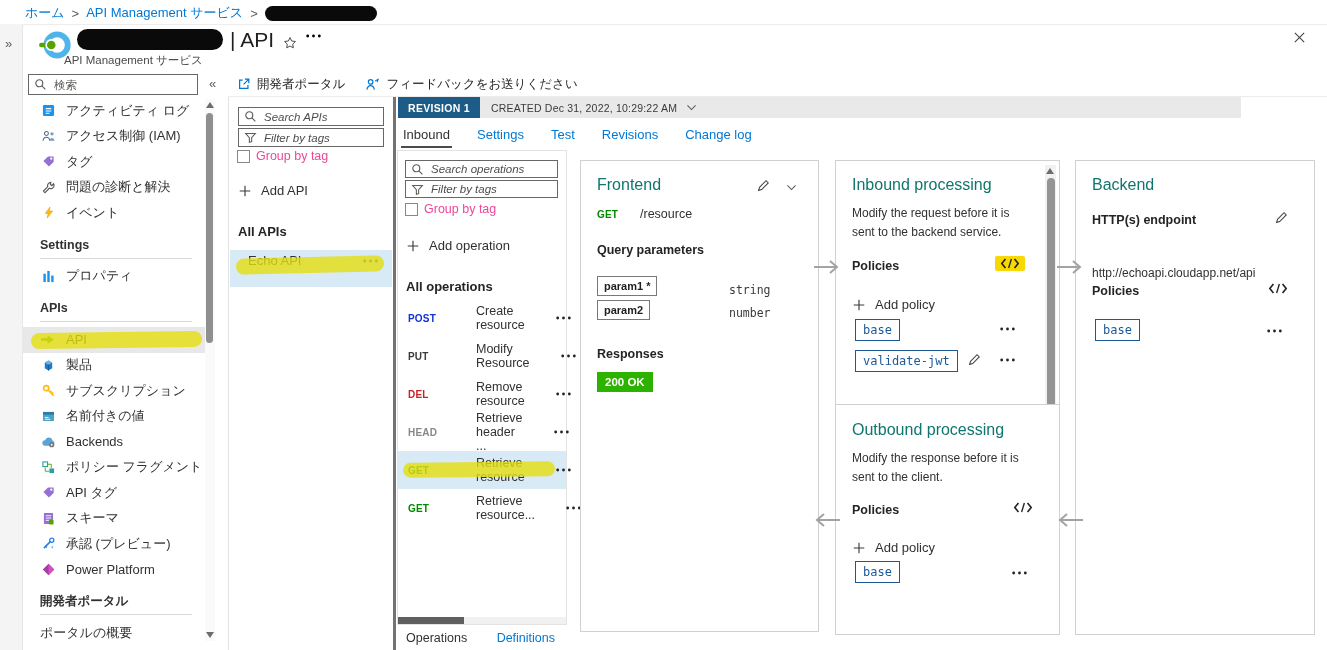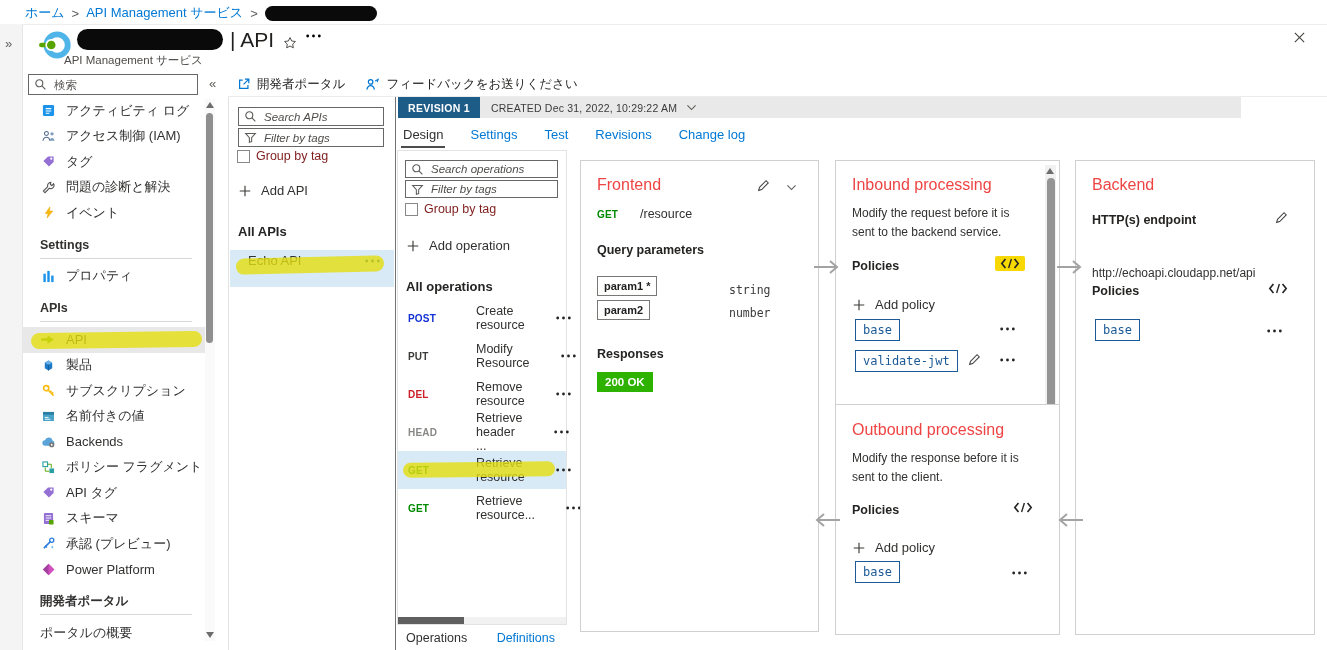--- a/index.html
+++ b/index.html
@@ -43,22 +43,22 @@
   .nav-sec{margin-top:9px;font-weight:700;font-size:12.5px;padding-left:18px;height:20px;display:flex;align-items:center;}
   .nav-div{height:1px;background:#d8d8d8;margin:3px 14px 5px 18px;}
   .nic{width:17px;display:inline-flex;justify-content:center;}
   .marker{position:absolute;background:#e3dd0e;opacity:.8;border-radius:8px;pointer-events:none;}
   
   .sbv{left:205px;top:99px;width:10px;height:542px;background:#fafafa;}
   .tri-up{width:0;height:0;border-left:4px solid transparent;border-right:4px solid transparent;border-bottom:6px solid #6d6d6d;}
   .tri-down{width:0;height:0;border-left:4px solid transparent;border-right:4px solid transparent;border-top:6px solid #6d6d6d;}
   .sbv .thumb{position:absolute;left:1px;top:14px;width:7px;height:230px;background:#8f8f8f;border-radius:4px;}
   
-  .apicol{left:228px;top:97px;width:168px;bottom:0;border-left:1px solid #e3e3e3;border-right:1px solid #737373;box-sizing:border-box;}
-  .cbrow{position:absolute;display:flex;align-items:flex-end;gap:6px;font-size:12.5px;color:#7f1d1d;}
+  .apicol{left:228px;top:97px;width:168px;bottom:0;border-left:1px solid #e3e3e3;border-right:3px solid #737373;box-sizing:border-box;}
+  .cbrow{position:absolute;display:flex;align-items:flex-end;gap:6px;font-size:12.5px;color:#ec4899;}
   .cb{width:11px;height:11px;border:1px solid #8a8886;background:#fff;display:inline-block;}
   .addbtn{position:absolute;display:flex;align-items:center;gap:9px;font-size:13px;color:#323130;cursor:pointer;}
   .listhdr{position:absolute;font-weight:700;font-size:13px;color:#252423;}
   .api-row{position:absolute;left:1px;right:1px;height:37px;display:flex;align-items:center;padding:0 14px 16px 18px;box-sizing:border-box;cursor:pointer;}
   .api-row.sel{background:#d9eaf7;}
   .api-row .alab{flex:1;font-size:13px;}
   .dots{cursor:pointer;}
   .dots svg{fill:currentColor;}
   .dots.blue{color:#0b5394;}
   .dots.dark{color:#242424;}
@@ -80,21 +80,21 @@
   .met{font-weight:700;font-size:10px;width:37px;flex:none;letter-spacing:.2px;}
   .m-POST{color:#1331d2}.m-PUT{color:#3b3a39}.m-DEL{color:#cb2128}.m-HEAD{color:#8a8886}.m-GET{color:#008a00}
   .oname{flex:1;font-size:12.5px;color:#323130;}
   .ophbar{left:398px;top:617px;width:168px;height:7px;background:#f1f1f1;}
   .ophbar .thumb{position:absolute;left:0;top:0;width:66px;height:7px;background:#5f5f5f;}
   .opfooter{left:397px;top:624px;width:170px;height:26px;border-top:1px solid #e3e3e3;box-sizing:border-box;display:flex;align-items:center;justify-content:space-between;padding:0 12px 0 9px;background:#fff;}
   .opfooter .f1{color:#323130;font-size:12.5px;cursor:pointer;}
   .opfooter .f2{color:#0078d4;font-size:12.5px;cursor:pointer;}
   
   .card{position:absolute;background:#fff;border:1px solid #d2d0ce;box-sizing:border-box;}
-  .ctitle{position:absolute;font-size:16px;color:#ef4444;}
+  .ctitle{position:absolute;font-size:16px;color:#0f766e;}
   .csub{position:absolute;font-size:12.5px;font-weight:700;color:#252423;}
   .cdesc{position:absolute;font-size:12px;color:#323130;line-height:1.55;}
   .cpos{position:absolute;display:flex;align-items:center;gap:12px;}
   .cpath{font-size:12.5px;color:#323130;}
   .pbox{display:inline-block;border:1px solid #7a7875;font-weight:700;font-size:11px;color:#201f1e;padding:3px 6px;background:#fff;}
   .ptype{position:absolute;font-family:"DejaVu Sans Mono",monospace;font-size:11.5px;color:#3b3b3b;}
   .ok{background:#2eb200;color:#fff;font-weight:700;font-size:11.5px;padding:4px 8px;display:inline-block;}
   .chip{display:inline-block;border:1px solid #1b5a96;color:#1b5a96;font-family:"DejaVu Sans Mono",monospace;font-size:12px;padding:3px 7px;background:#fff;cursor:pointer;}
   .code-hl{background:#f7d800;padding:1px 5px;border-radius:2px;}
   .cardsb{position:absolute;right:3px;top:4px;bottom:4px;width:11px;background:#f1f1f1;}
@@ -406,21 +406,21 @@
     <span class="revbadge">REVISION 1</span>
     <span class="revtext">CREATED Dec 31, 2022, 10:29:22 AM</span>
     <span class="icon revchev">
         <svg width="13" height="13" viewBox="0 0 16 16">
           <path d="M3 5.5l5 5 5-5" fill="none" stroke="#5f5d5b" stroke-width="1.4"></path>
         </svg>
       </span>
   </div>
 
   <div class="abs tabs">
-    <span class="tab active">Design</span>
+    <span class="tab active">Inbound</span>
     <span class="tab">Settings</span>
     <span class="tab">Test</span>
     <span class="tab">Revisions</span>
     <span class="tab">Change log</span>
   </div>
 
   <div class="abs opscol">
     <div class="inp it" style="left:7px;top:9px;width:153px;height:18px;">
       <span class="icon">
           <svg width="13" height="13" viewBox="0 0 16 16">

